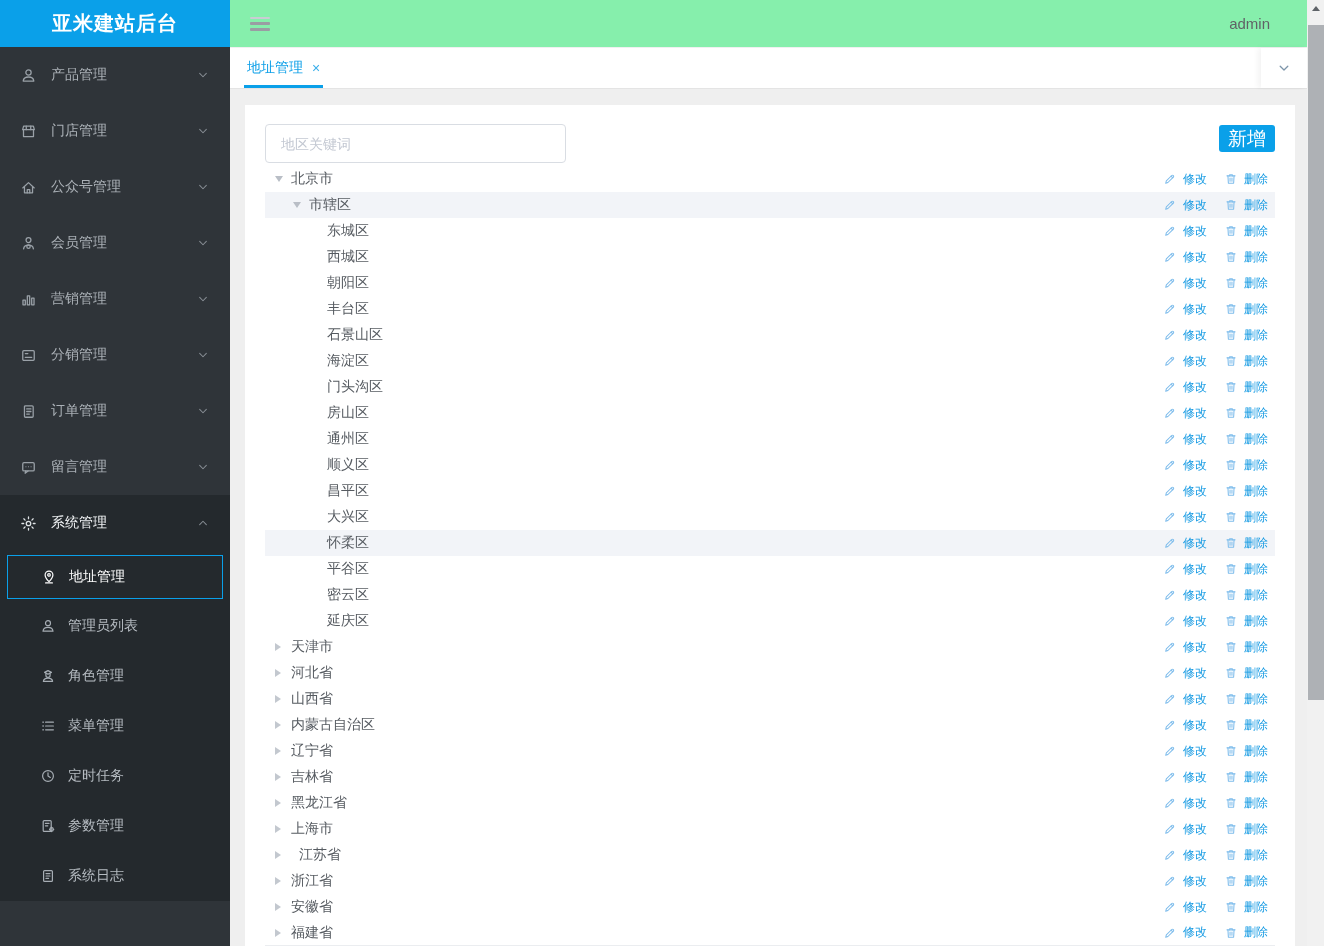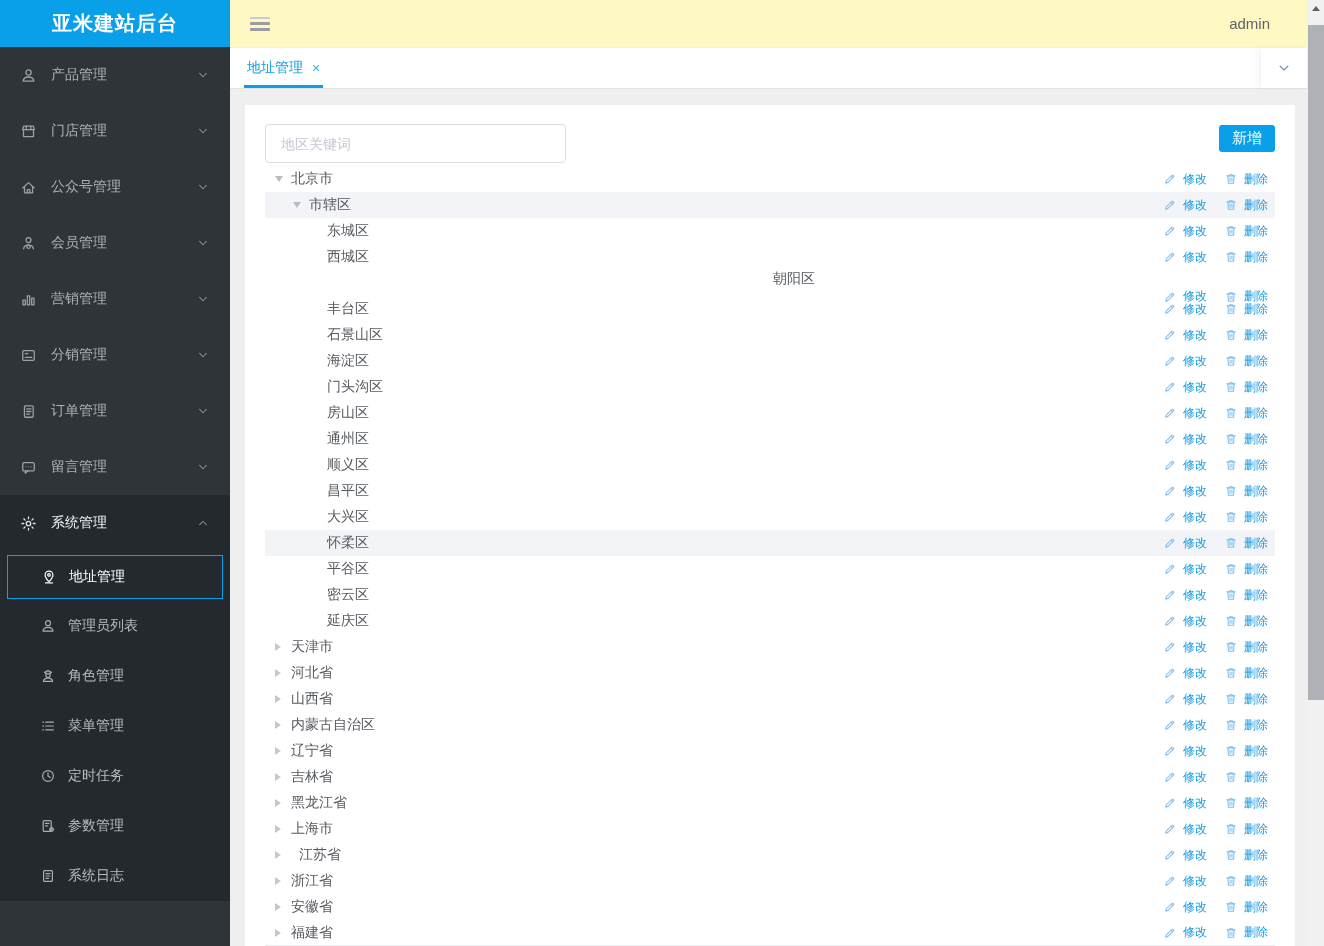--- a/index.html
+++ b/index.html
@@ -19,21 +19,21 @@
   .menu-group > .menu-item svg.mi-icon { color:#dfe3e6; }
   .sub-item { height:50px; display:flex; align-items:center; padding:0 20px 0 40px;
               color:#b6bcc2; font-size:14px; cursor:pointer; }
   .sub-item svg.mi-icon { width:16px; height:16px; margin-right:12px; flex:none; color:#a6adb4; }
   .sub-item.active { height:44px; margin:4px 7px 2px 7px; padding-left:33px; border:1px solid #0aa0e9;
                      color:#ffffff; }
   .sub-item.active svg.mi-icon { color:#ffffff; }
 
   
   .main { position:absolute; left:230px; top:0; right:17px; bottom:0; }
-  .topbar { height:48px; background:#fef9c3; border-bottom:1px solid #f0f0f0;
+  .topbar { height:48px; background:#86efac; border-bottom:1px solid #f0f0f0;
             display:flex; align-items:center; padding:0 37px 0 20px; }
   .hamburger { width:20px; height:14px; display:flex; flex-direction:column; justify-content:space-between; cursor:pointer; }
   .hamburger span { display:block; height:2.5px; background:#9a9da3; border-radius:1px; }
   .hamburger span:first-child { background:#c9ccd3; }
   .user-name { margin-left:auto; color:#606266; font-size:15px; cursor:pointer; }
 
   .tabbar { position:relative; height:41px; background:#fff; border-bottom:1px solid #e4e4e4; }
   .tab { position:absolute; left:14px; top:0; height:100%; display:flex; align-items:center;
          padding:0 3px; color:#0c9fe8; font-size:14px; cursor:pointer; }
   .tab .underline { position:absolute; left:0; right:0; bottom:0; height:3px; background:#0aa0e9; }
@@ -45,21 +45,21 @@
 
   
   .content { position:absolute; top:90px; left:0; right:0; bottom:0; background:#efefef; }
   .card { background:#fff; margin:15px 12px 0 15px; height:841px; padding:19px 20px 0 20px; overflow:hidden; }
   .toolbar { display:flex; align-items:flex-start; }
   .search-input { width:301px; height:39px; border:1px solid #d9dde3; border-radius:4px;
                   padding:0 15px; font-size:14px; color:#333; outline:none;
                   font-family:"Liberation Sans","DejaVu Sans",sans-serif; }
   .search-input::placeholder { color:#c3c8d2; }
   .add-btn { margin-left:auto; margin-top:1px; width:56px; height:27px; background:#0aa0e9; color:#fff;
-             border:none; border-radius:3px; font-size:15px; cursor:pointer;
+             border:none; border-radius:3px; font-size:19px; cursor:pointer;
              font-family:"Liberation Sans","DejaVu Sans",sans-serif; }
 
   .tree { margin-top:3px; }
   .tree-row { height:26px; display:flex; align-items:center; font-size:14px; color:#565b61; cursor:default; }
   .tree-row.hl { background:#f2f4f8; }
   .tree-row:last-child { border-bottom:1px solid #ebedf0; }
   .caret { width:14px; flex:none; display:inline-flex; align-items:center; }
   .caret i { display:block; width:0; height:0; }
   .caret.down i { border-left:4.5px solid transparent; border-right:4.5px solid transparent; border-top:6px solid #b9bec6; }
   .caret.right i { border-top:4.5px solid transparent; border-bottom:4.5px solid transparent; border-left:6px solid #c3c8cf; }
@@ -354,21 +354,21 @@
                 <svg class="" viewBox="0 0 16 16" fill="none" stroke="currentColor" stroke-width="1.2" stroke-linecap="round" stroke-linejoin="round">
                   <path d="M3.4 4.4h9.2"></path>
                   <path d="M6.4 4.4V3.2h3.2v1.2"></path>
                   <path d="M4.5 4.4l.5 8.4h6l.5-8.4"></path>
                   <path d="M6.9 6.8v3.8M9.1 6.8v3.8"></path>
                 </svg>
                 <span>删除</span>
               </span>
             </span>
           </div>
-          <div class="tree-row" style="padding-left: 46px; flex-direction: column;">
+          <div class="tree-row" style="padding-left: 46px;">
             <span class="caret"></span>
             <span class="row-label">朝阳区</span>
             <span class="row-actions">
               <span class="act">
                 <svg class="" viewBox="0 0 16 16" fill="none" stroke="currentColor" stroke-width="1.2" stroke-linecap="round" stroke-linejoin="round">
                   <path d="M3.1 12.9l.7-2.7 6.2-6.2c.5-.5 1.3-.5 1.8 0s.5 1.3 0 1.8l-6.2 6.2-2.5.9z"></path>
                   <path d="M9.3 4.7l1.9 1.9"></path>
                 </svg>
                 <span>修改</span>
               </span>

